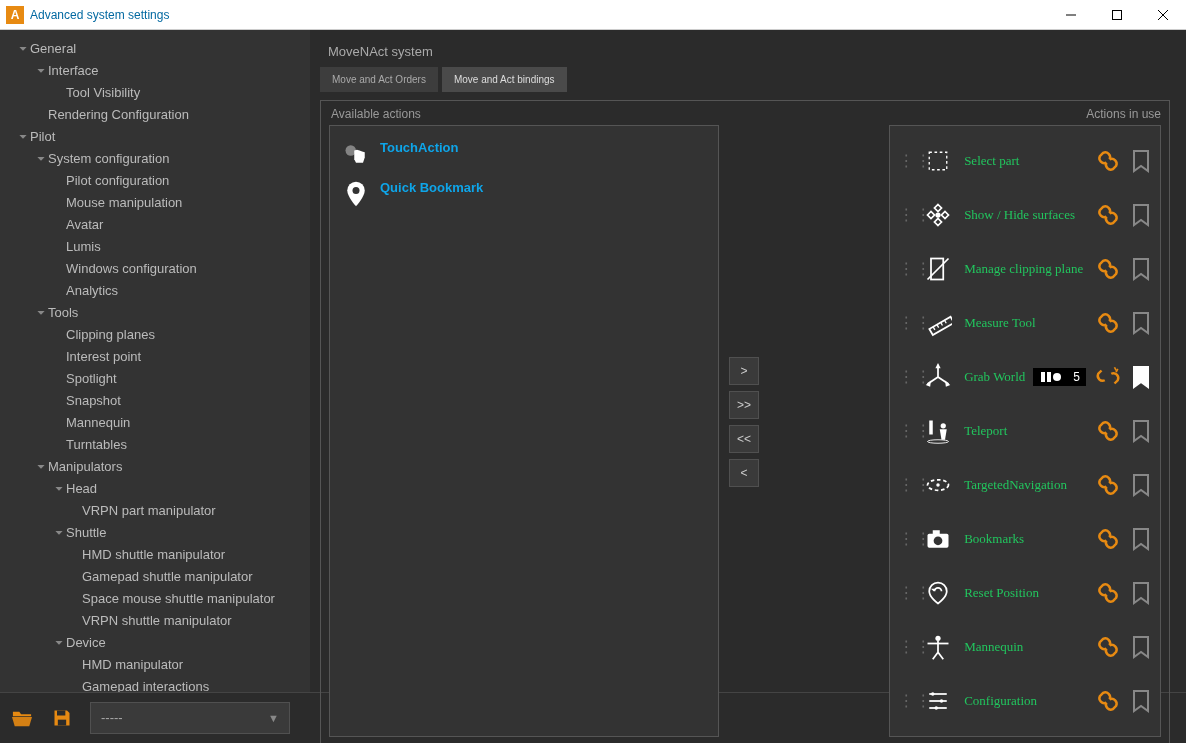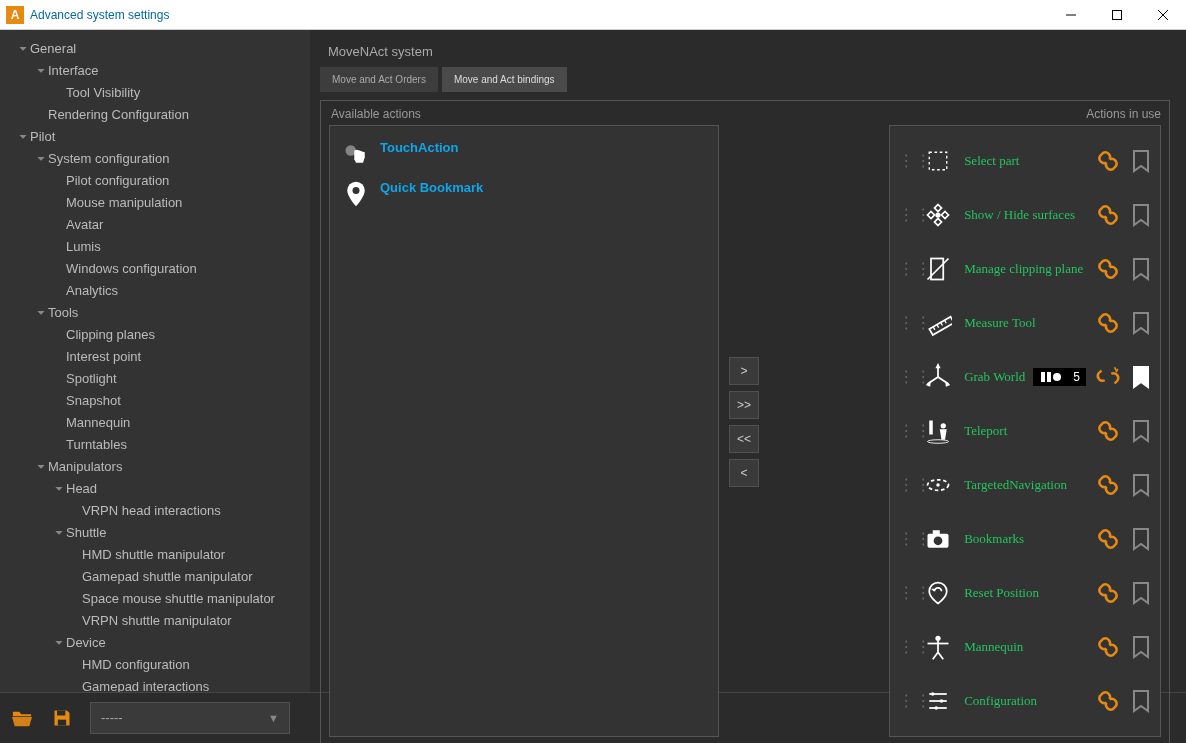--- a/index.html
+++ b/index.html
@@ -164,21 +164,21 @@
       <div class="tree-item indent-1">
         <span class="chevron">⏷</span>
         <span>Manipulators</span>
       </div>
       <div class="tree-item indent-2">
         <span class="chevron">⏷</span>
         <span>Head</span>
       </div>
       <div class="tree-item indent-3">
         <span class="chevron"></span>
-        <span>VRPN head interactions</span>
+        <span>VRPN part manipulator</span>
       </div>
       <div class="tree-item indent-2">
         <span class="chevron">⏷</span>
         <span>Shuttle</span>
       </div>
       <div class="tree-item indent-3">
         <span class="chevron"></span>
         <span>HMD shuttle manipulator</span>
       </div>
       <div class="tree-item indent-3">
@@ -192,21 +192,21 @@
       <div class="tree-item indent-3">
         <span class="chevron"></span>
         <span>VRPN shuttle manipulator</span>
       </div>
       <div class="tree-item indent-2">
         <span class="chevron">⏷</span>
         <span>Device</span>
       </div>
       <div class="tree-item indent-3">
         <span class="chevron"></span>
-        <span>HMD configuration</span>
+        <span>HMD manipulator</span>
       </div>
       <div class="tree-item indent-3">
         <span class="chevron"></span>
         <span>Gamepad interactions</span>
       </div>
     </div>
 
   <div class="content">
     <div class="content-title">MoveNAct system</div>
     <div class="tabs" id="tabs">

